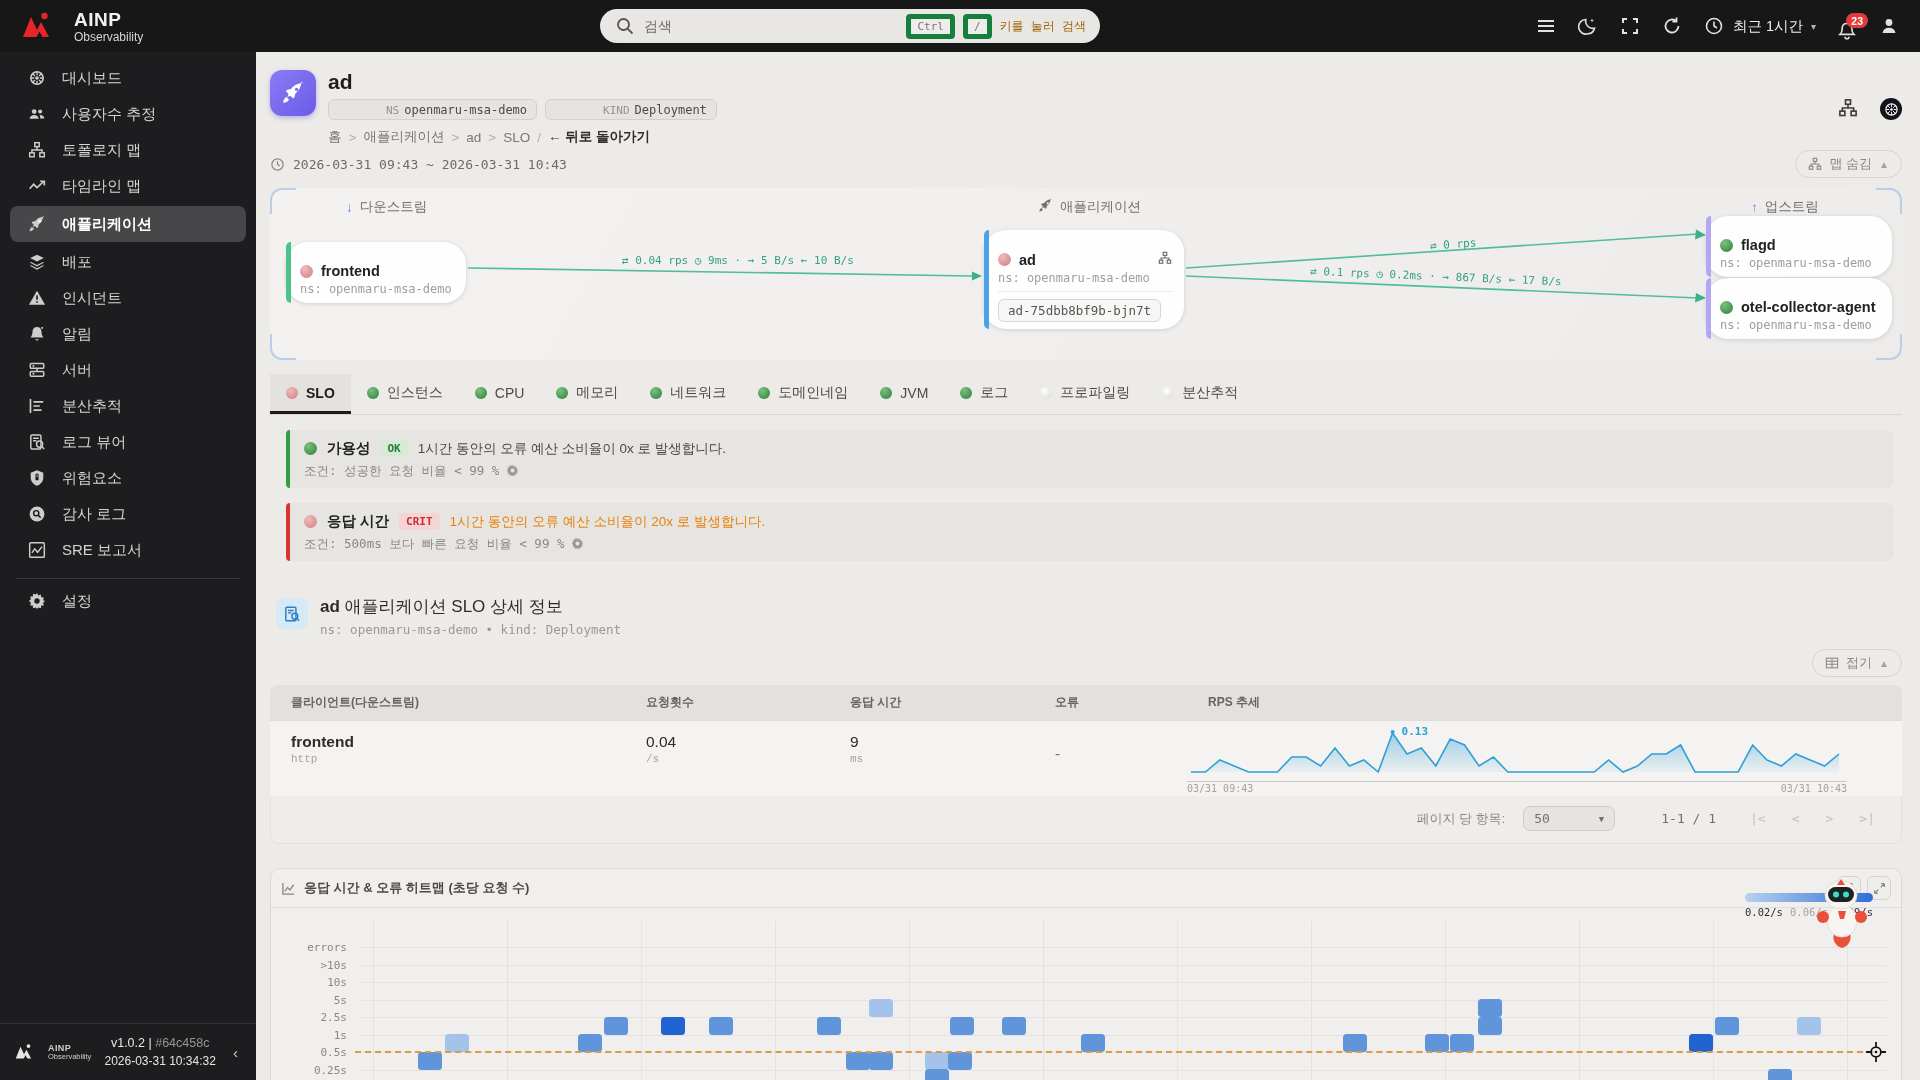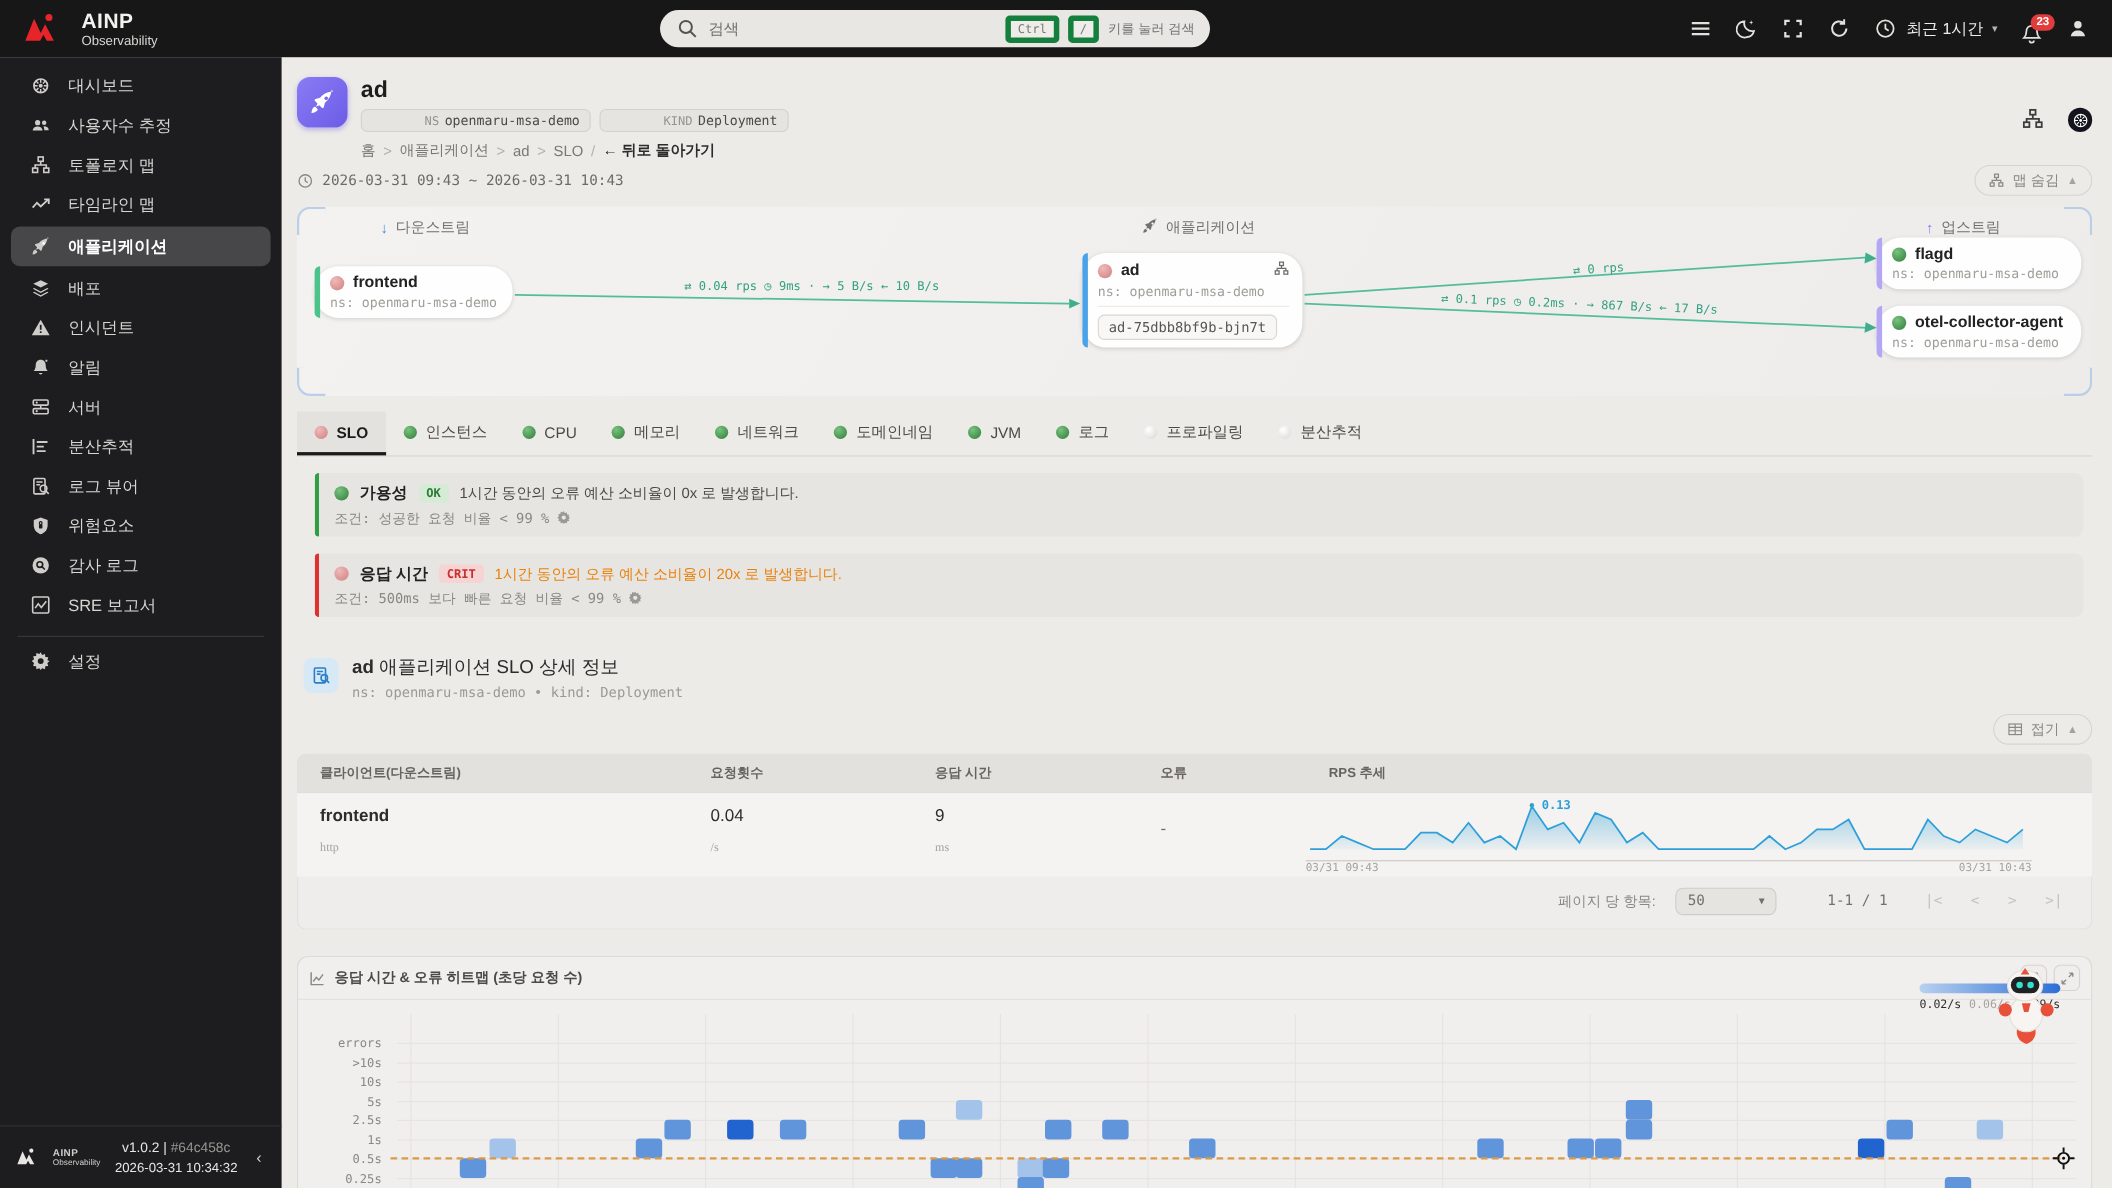--- a/index.html
+++ b/index.html
@@ -10,21 +10,21 @@
   .topbar { height:52px; background:#171717; display:flex; align-items:center; padding:0 20px; position:relative; z-index:50; }
   .logo { display:flex; align-items:center; gap:10px; width:250px; }
   .logo-mark { width:44px; height:32px; }
   .logo-text { color:#f3f2f0; line-height:1; }
   .logo-text .t1 { font-size:19px; font-weight:bold; letter-spacing:.5px; }
   .logo-text .t2 { font-size:12px; color:#d8d6d3; margin-top:2px; }
   .searchbox { margin-left:330px; width:500px; height:34px; background:#e9e7e4; border-radius:17px; display:flex; align-items:center; padding:0 14px; gap:8px; }
   .searchbox input { flex:1; border:none; outline:none; background:transparent; font-size:14px; color:#444; font-family:inherit; }
   .searchbox input::placeholder { color:#6f6d69; }
   .kbd { border:5px solid #15803d; border-radius:4px; padding:1px 6px; font-size:11px; color:#7a7874; background:#efede9; font-family:"DejaVu Sans Mono",monospace; }
-  .search-hint { font-size:12px; color:#737373; white-space:nowrap; }
+  .search-hint { font-size:12px; color:#a16207; white-space:nowrap;font-family:Liberation Mono, monospace; }
   .topbar-right { margin-left:auto; display:flex; align-items:center; gap:20px; color:#e3e1de; }
   .tb-icon { width:22px; height:22px; display:inline-flex; align-items:center; justify-content:center; cursor:pointer; color:#e3e1de; }
   .tb-icon svg { width:20px; height:20px; }
   .time-select { display:flex; align-items:center; gap:8px; font-size:14.5px; color:#efedea; cursor:pointer; }
   .bell-wrap { position:relative;margin-top:13px; }
   .badge { position:absolute; top:-7px; right:-10px; background:#e23b3b; color:#fff; font-size:10.5px; font-weight:bold; border-radius:9px; padding:1.5px 5px; }
 
   
   .shell { display:flex; height:1028px; }
   .sidebar { width:256px; background:#1d1d1f; display:flex; flex-direction:column; color:#dcdad7; flex-shrink:0; }
@@ -74,21 +74,21 @@
   .corner { position:absolute; width:26px; height:26px; border:2.5px solid #b9cfe8; }
   .corner.tl { top:0; left:0; border-right:none; border-bottom:none; border-top-left-radius:12px; }
   .corner.tr { top:0; right:0; border-left:none; border-bottom:none; border-top-right-radius:12px; }
   .corner.bl { bottom:0; left:0; border-right:none; border-top:none; border-bottom-left-radius:12px; }
   .corner.br { bottom:0; right:0; border-left:none; border-top:none; border-bottom-right-radius:12px; }
   .zone-label { position:absolute; top:10px; font-size:13.5px; color:#73716d; display:flex; align-items:center; gap:7px; }
   .zone-label .arr { font-weight:bold; }
   .zone-label svg { width:15px; height:15px; }
   .map-edges { position:absolute; inset:0; width:100%; height:100%; }
   .edge-label { position:absolute; font-size:11px; color:#34a183; font-family:"DejaVu Sans Mono",monospace; white-space:nowrap; }
-  .node { position:absolute; background:#fefefe; border-radius:22px; box-shadow:0 1px 4px rgba(60,60,60,.18); padding:7px 12px 7px 14px; }
+  .node { position:absolute; background:#fefefe; border-radius:22px; box-shadow:0 1px 4px rgba(60,60,60,.18); padding:21px 12px 7px 14px; }
   .node .bar { position:absolute; left:0; top:0; bottom:0; width:4.5px; border-radius:10px 0 0 10px; }
   .node-line1 { display:flex; align-items:center; gap:8px; font-size:14.5px; font-weight:bold; color:#222; }
   .node-ns { font-size:12px; color:#a09e99; margin-top:3px; font-family:"DejaVu Sans Mono",monospace; }
   .dot { width:13px; height:13px; border-radius:50%; flex-shrink:0; }
   .dot.red { background:radial-gradient(circle at 35% 30%, #f0b9b9, #cf7f7f); }
   .dot.green { background:radial-gradient(circle at 35% 30%, #79c27f, #2f7c39); }
   .pod-pill { margin-top:7px; border:1px solid #d8d6d2; background:#f8f7f5; border-radius:6px; font-size:12.5px; padding:3px 9px; color:#555; font-family:"DejaVu Sans Mono",monospace; display:inline-block; cursor:pointer; }
   .node-divider { border-top:1px solid #eceae7; margin-top:6px; }
   .node-topo-icon { margin-left:auto; color:#6d6b67; }
   .node-topo-icon svg { width:14px; height:14px; }
@@ -124,21 +124,21 @@
   .fold-row { display:flex; justify-content:flex-end; margin-top:12px; }
 
   
   .tbl { margin-top:8px; border-radius:8px 8px 0 0; overflow:hidden; }
   .tbl-head, .tbl-row { display:grid; grid-template-columns:355px 204px 205px 153px 1fr; }
   .tbl-head { background:#e3e1dd; }
   .tbl-head > div { padding:9px 0 9px 21px; font-size:12px; font-weight:bold; color:#66645f; }
   .tbl-row { background:#f4f3f1; border-top:1px solid #e0deda; cursor:pointer; }
   .tbl-row > div { padding:12px 0 10px 21px; }
   .cell-main { font-size:15.5px; color:#2d2c2a; }
-  .cell-sub { font-size:11px; color:#a5a39e; margin-top:14px; font-family:Liberation Serif, serif; }
+  .cell-sub { font-size:11px; color:#a5a39e; margin-top:2px; font-family:Liberation Mono, monospace; }
   .spark-cell { padding:4px 16px 2px 0 !important; }
   .spark-dates { display:flex; justify-content:space-between; font-size:10px; color:#a5a39e; font-family:"DejaVu Sans Mono",monospace; border-top:1px solid #c9c7c3; padding-top:1px; }
 
   .pager { display:flex; align-items:center; justify-content:flex-end; gap:18px; padding:10px 26px 12px 0; background:#eeedeb; border:1px solid #e2e0dc; border-top:none; border-radius:0 0 8px 8px; font-size:13px; color:#8a8883; }
   .page-select { display:flex; align-items:center; justify-content:space-between; width:92px; border:1px solid #cfcdc9; background:#e6e4e1; border-radius:7px; padding:4px 10px; color:#73716d; cursor:pointer; font-family:"DejaVu Sans Mono",monospace; }
   .pager .range { font-family:"DejaVu Sans Mono",monospace; color:#73716d; margin-left:28px; }
   .pager-nav { display:flex; gap:26px; margin-left:16px; color:#c3c1bd; font-family:"DejaVu Sans Mono",monospace; font-size:13px; }
   .pager-nav span { cursor:pointer; }
 
   

